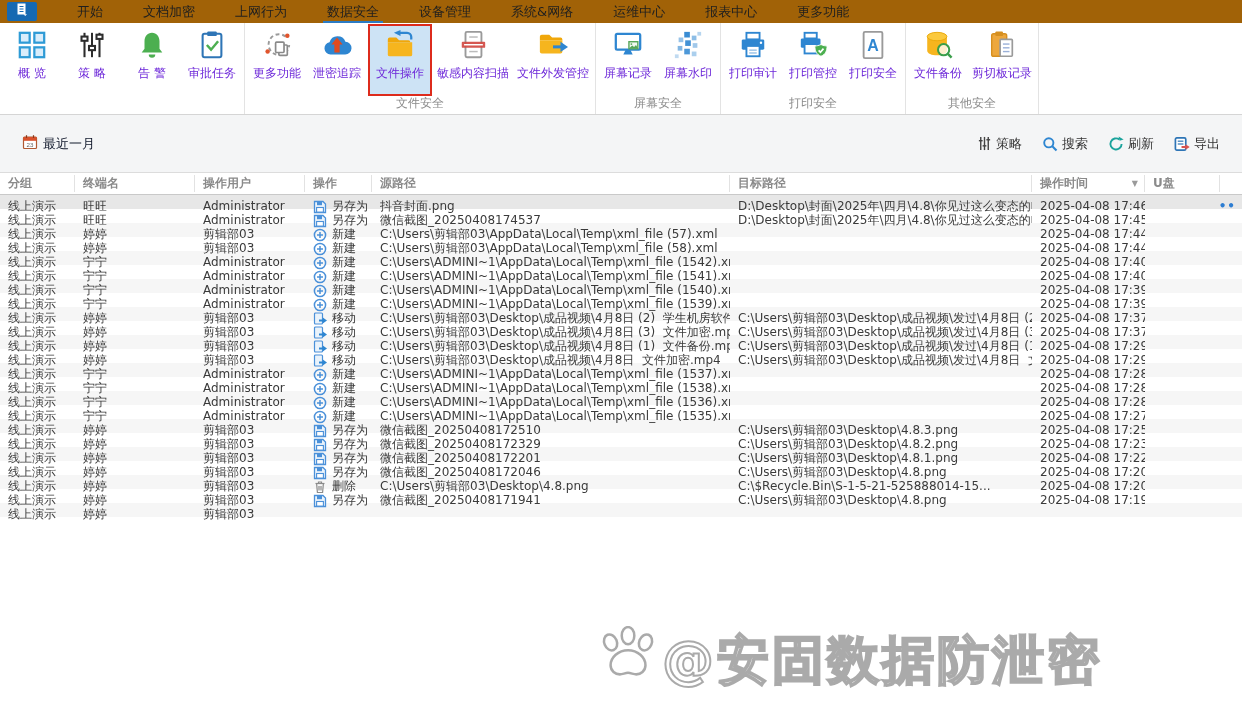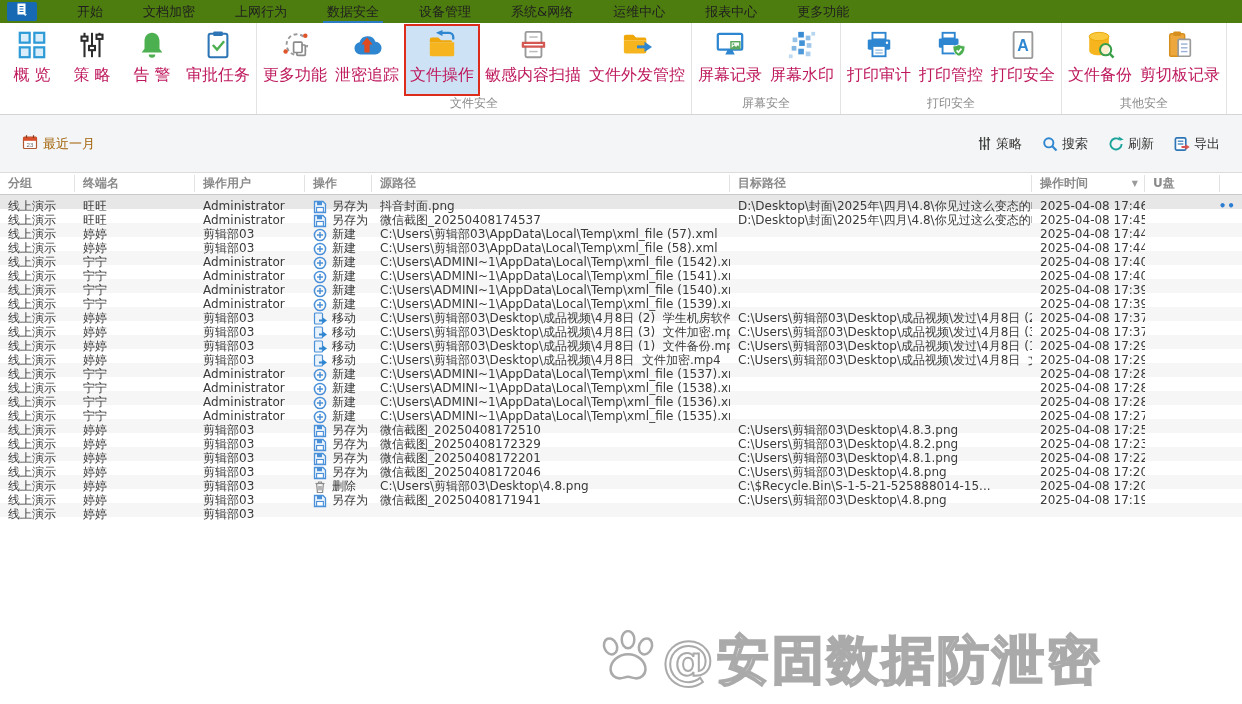--- a/index.html
+++ b/index.html
@@ -1,55 +1,55 @@
 <!DOCTYPE html>
 <html><head>
 <meta charset="utf-8">
 <style>
   html,body{margin:0;padding:0;}
   body{width:1242px;height:704px;overflow:hidden;position:relative;background:#fff;
        font-family:"DejaVu Sans","Liberation Sans",sans-serif;-webkit-font-smoothing:antialiased;}
   
-  .menubar{height:23px;background:#4d7c0f;display:flex;align-items:center;padding-left:7px;}
+  .menubar{height:23px;background:#a16207;display:flex;align-items:center;padding-left:7px;}
   .app-btn{width:30px;height:19px;background:#1669b2;border-radius:2px;display:flex;align-items:center;
            justify-content:center;margin-right:20px;cursor:pointer;}
   .tab-bar{display:flex;height:23px;align-items:center;}
   .tab{padding:0 20px;font-size:13px;color:#1f1f1f;height:23px;line-height:23px;position:relative;cursor:pointer;white-space:nowrap;}
   .tab.active::after{content:"";position:absolute;left:16px;right:16px;bottom:0;height:2px;background:#2b7bc4;}
   
   .ribbon{height:91px;background:#fff;border-bottom:1px solid #d5d5d5;display:flex;align-items:stretch;}
   .rgroup{display:flex;flex-direction:column;border-right:1px solid #e3e3e3;padding:0 2px;}
   .ritems{display:flex;flex:1;align-items:stretch;padding-top:3px;}
   .rbtn{min-width:52px;display:flex;flex-direction:column;align-items:center;padding:3px 4px 0 4px;cursor:pointer;}
   .rbtn .ric{width:32px;height:32px;display:flex;align-items:center;justify-content:center;}
-  .rbtn .rlb{font-size:16px;color:#be185d;margin-top:4px;white-space:nowrap;}
+  .rbtn .rlb{font-size:12px;color:#6d28d9;margin-top:4px;white-space:nowrap;}
   .rbtn.hl{background:#cde3f5;box-shadow:0 0 0 2px #dd2b1c;margin:0 3px;}
   .glabel{text-align:center;font-size:12px;color:#8a8a8a;height:20px;line-height:18px;}
   
   .subbar{height:57px;background:#f4f5f6;display:flex;align-items:center;justify-content:space-between;
           padding:0 22px;box-sizing:border-box;}
-  .datefilter{display:flex;align-items:center;gap:5px;font-size:13px;color:#a16207;cursor:pointer;}
+  .datefilter{display:flex;align-items:center;gap:5px;font-size:13px;color:#0f172a;cursor:pointer;}
   .tb-actions{display:flex;align-items:center;gap:20px;}
   .tb-btn{display:flex;align-items:center;gap:4px;font-size:13px;color:#333;cursor:pointer;white-space:nowrap;}
   
   .tablewrap{background:#fff;border-top:1px solid #dcdcdc;}
   .thead{display:grid;height:21px;align-items:center;border-bottom:1px solid #c9c9c9;background:#fff;}
   .th{font-size:12px;color:#8a8a8a;padding-left:8px;border-right:1px solid #e2e2e2;height:17px;line-height:17px;
       display:flex;align-items:center;justify-content:space-between;overflow:hidden;white-space:nowrap;cursor:pointer;}
   .th:last-child{border-right:none;}
   .th .caret{font-size:8px;color:#9a9a9a;padding-right:6px;}
   .trow{display:grid;height:14px;align-items:center;font-size:12px;color:#3a3a3a;background:#fff;cursor:default;}
   .trow.stripe{background:#f6f6f6;}
   .trow.selected{background:#e7e7e7;}
   .td{padding-left:8px;overflow:hidden;white-space:pre;height:23px;line-height:23px;}
   .td.op{display:flex;align-items:center;gap:5px;line-height:normal;}
   .td.last{position:relative;padding:0;}
   .more{position:absolute;right:6px;top:0;line-height:23px;color:#2d7dd2;font-weight:bold;letter-spacing:1px;cursor:pointer;}
   
-  .watermark{position:absolute;left:598px;top:626px;display:flex;align-items:center;z-index:40;pointer-events:none;}
+  .watermark{position:absolute;left:598px;top:626px;display:flex;align-items:flex-start;z-index:40;pointer-events:none;}
   .wm-text{font-size:52px;font-weight:bold;letter-spacing:3px;color:rgba(255,255,255,.30);
            -webkit-text-stroke:2px rgba(118,118,118,.62);white-space:nowrap;}
 </style>
 </head>
 <body>
 
 <div class="menubar">
   <div class="app-btn">
     <span>
       <svg width="16" height="16" viewBox="0 0 16 16">

